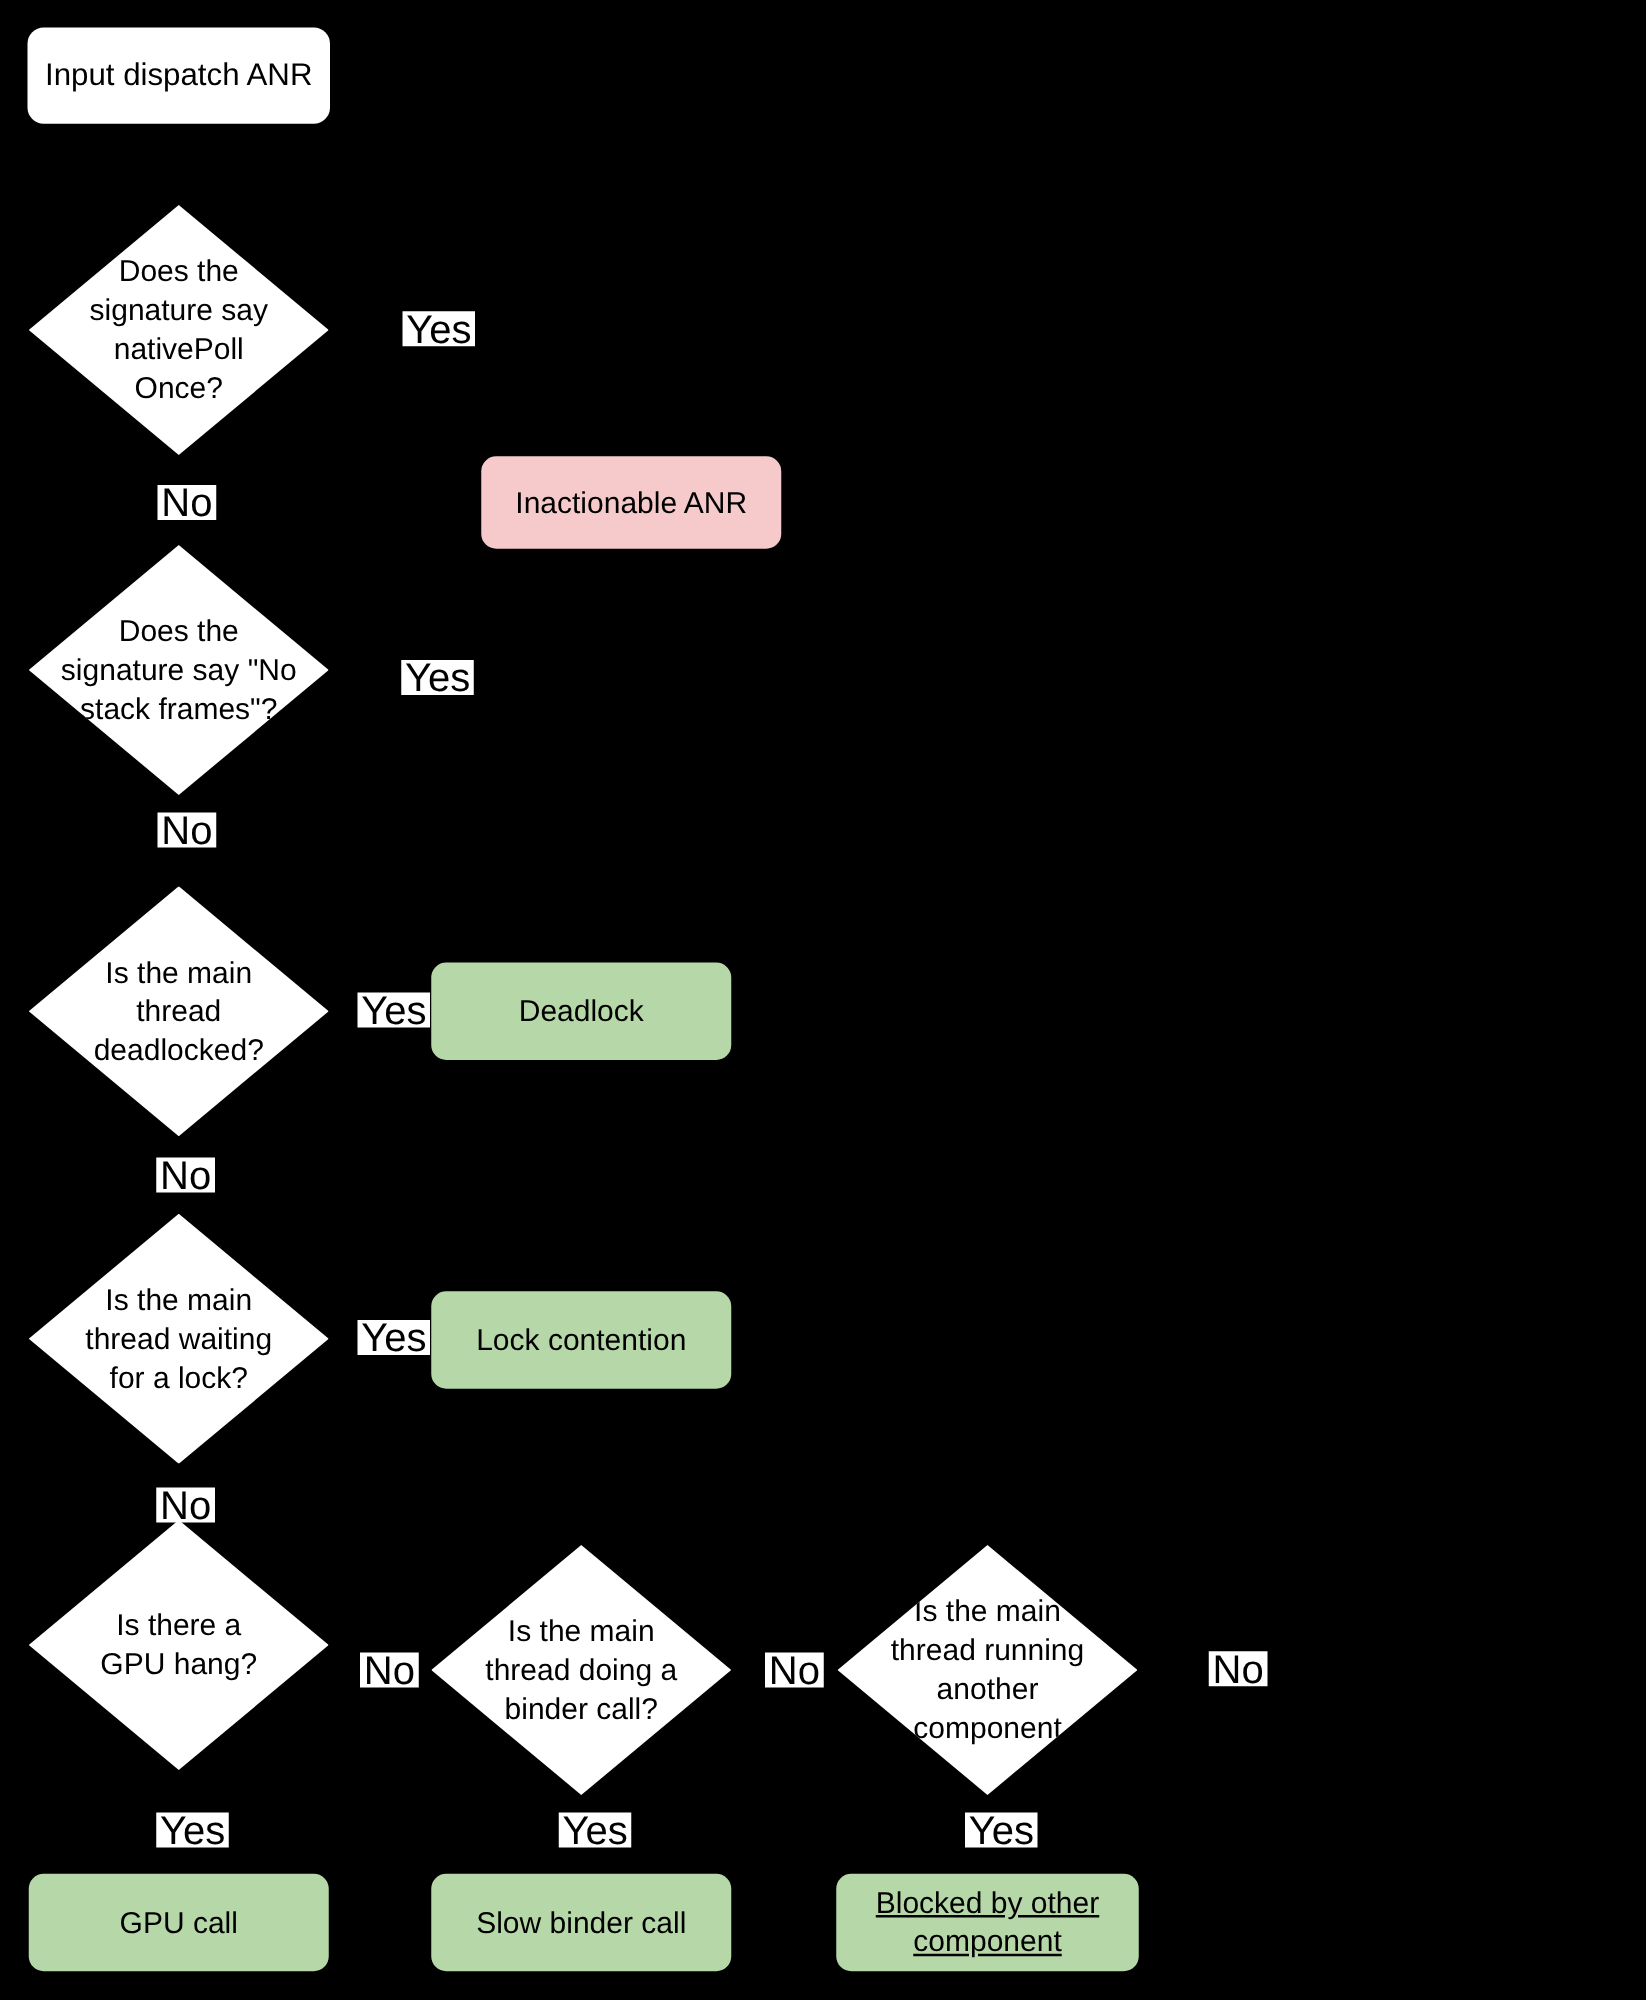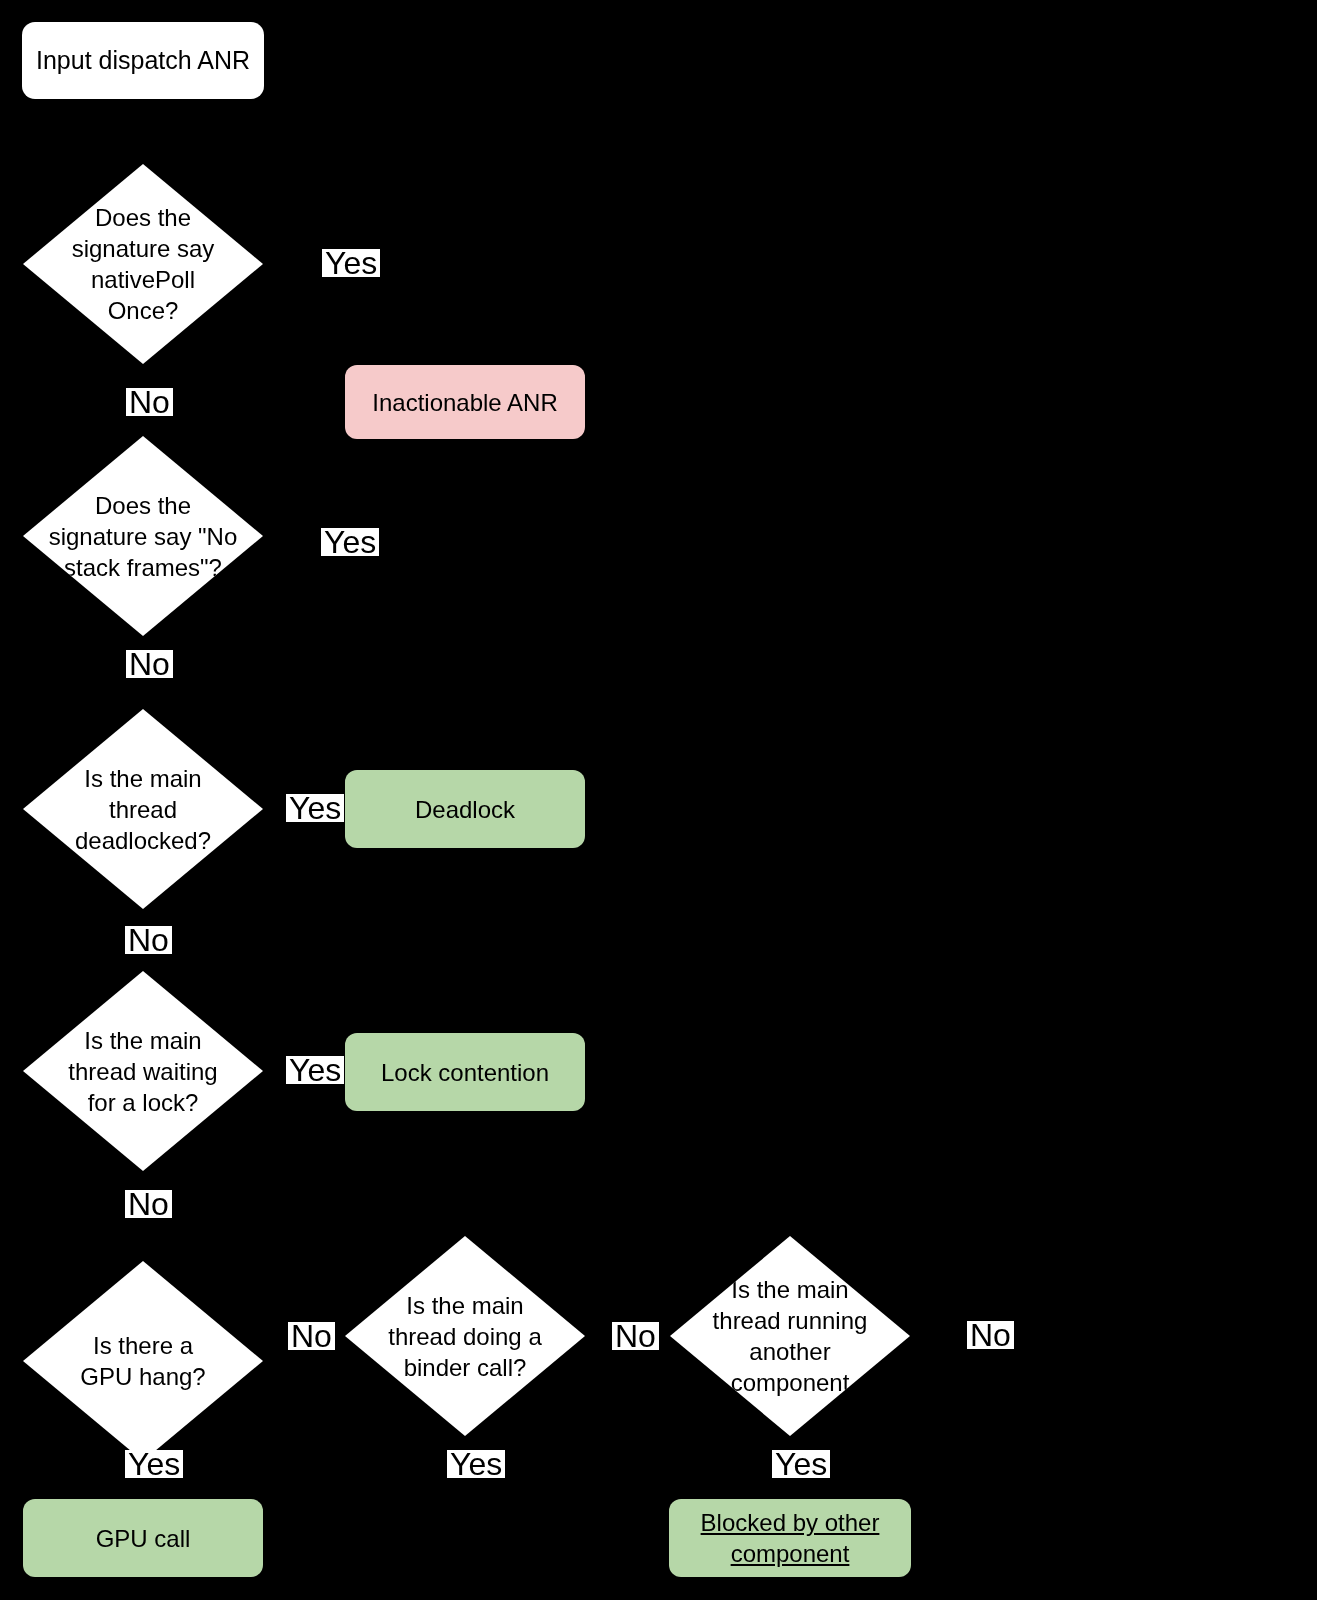--- a/index.html
+++ b/index.html
@@ -42,21 +42,21 @@
     line-height: 31px;
     border-radius: 12px;
     white-space: pre-line;
   }
   .box.start {
     background: var(--node_fill, #ffffff);
     border-radius: 13px;
     font-size: 25px;
   }
   .box.good { background: var(--outcome_positive, #b6d7a8); }
-  .box.bad  { background: var(--outcome_negative, #f6caca); }
+  .box.bad  { background: var(--outcome_negative, #f6caca); margin-left: 40px; }
   .chip {
     position: absolute;
     background: var(--node_fill, #ffffff);
     font-size: 32px;
     line-height: 28px;
     padding: 0 3px;
   }
 </style>
 </head>
 <body>
@@ -85,21 +85,21 @@
 thread
 deadlocked?</div>
   </div>
 
   <div class="diamond" style="left:23px; top:971px;">
     <div class="dlabel" style="width:170px;">Is the main
 thread waiting
 for a lock?</div>
   </div>
 
-  <div class="diamond" style="left:23px; top:1261px;">
+  <div class="diamond" style="left:23px; top:1216px;">
     <div class="dlabel" style="width:150px;">Is there a
 GPU hang?</div>
   </div>
 
   <div class="diamond" style="left:345px; top:1236px;">
     <div class="dlabel" style="width:175px;">Is the main
 thread doing a
 binder call?</div>
   </div>
 
@@ -120,20 +120,23 @@
 
   <div class="box good" style="left:345px; top:770px; width:240px; height:78px;">
     <span>Deadlock</span>
   </div>
 
 
   <div class="box good" style="left:23px; top:1499px; width:240px; height:78px;">
     <span>GPU call</span>
   </div>
 
+  <div class="box good" style="left:345px; top:1499px; width:240px; height:78px;">
+    <span>Slow binder call</span>
+  </div>
 
   <div class="box good" style="left:669px; top:1499px; width:242px; height:78px;text-decoration:underline;">
     <span>Blocked by other
 component</span>
   </div>
 
   <div class="chip" style="left:322px; top:249px;">Yes</div>
   <div class="chip" style="left:126px; top:388px;">No</div>
 
   <div class="chip" style="left:321px; top:528px;">Yes</div>

